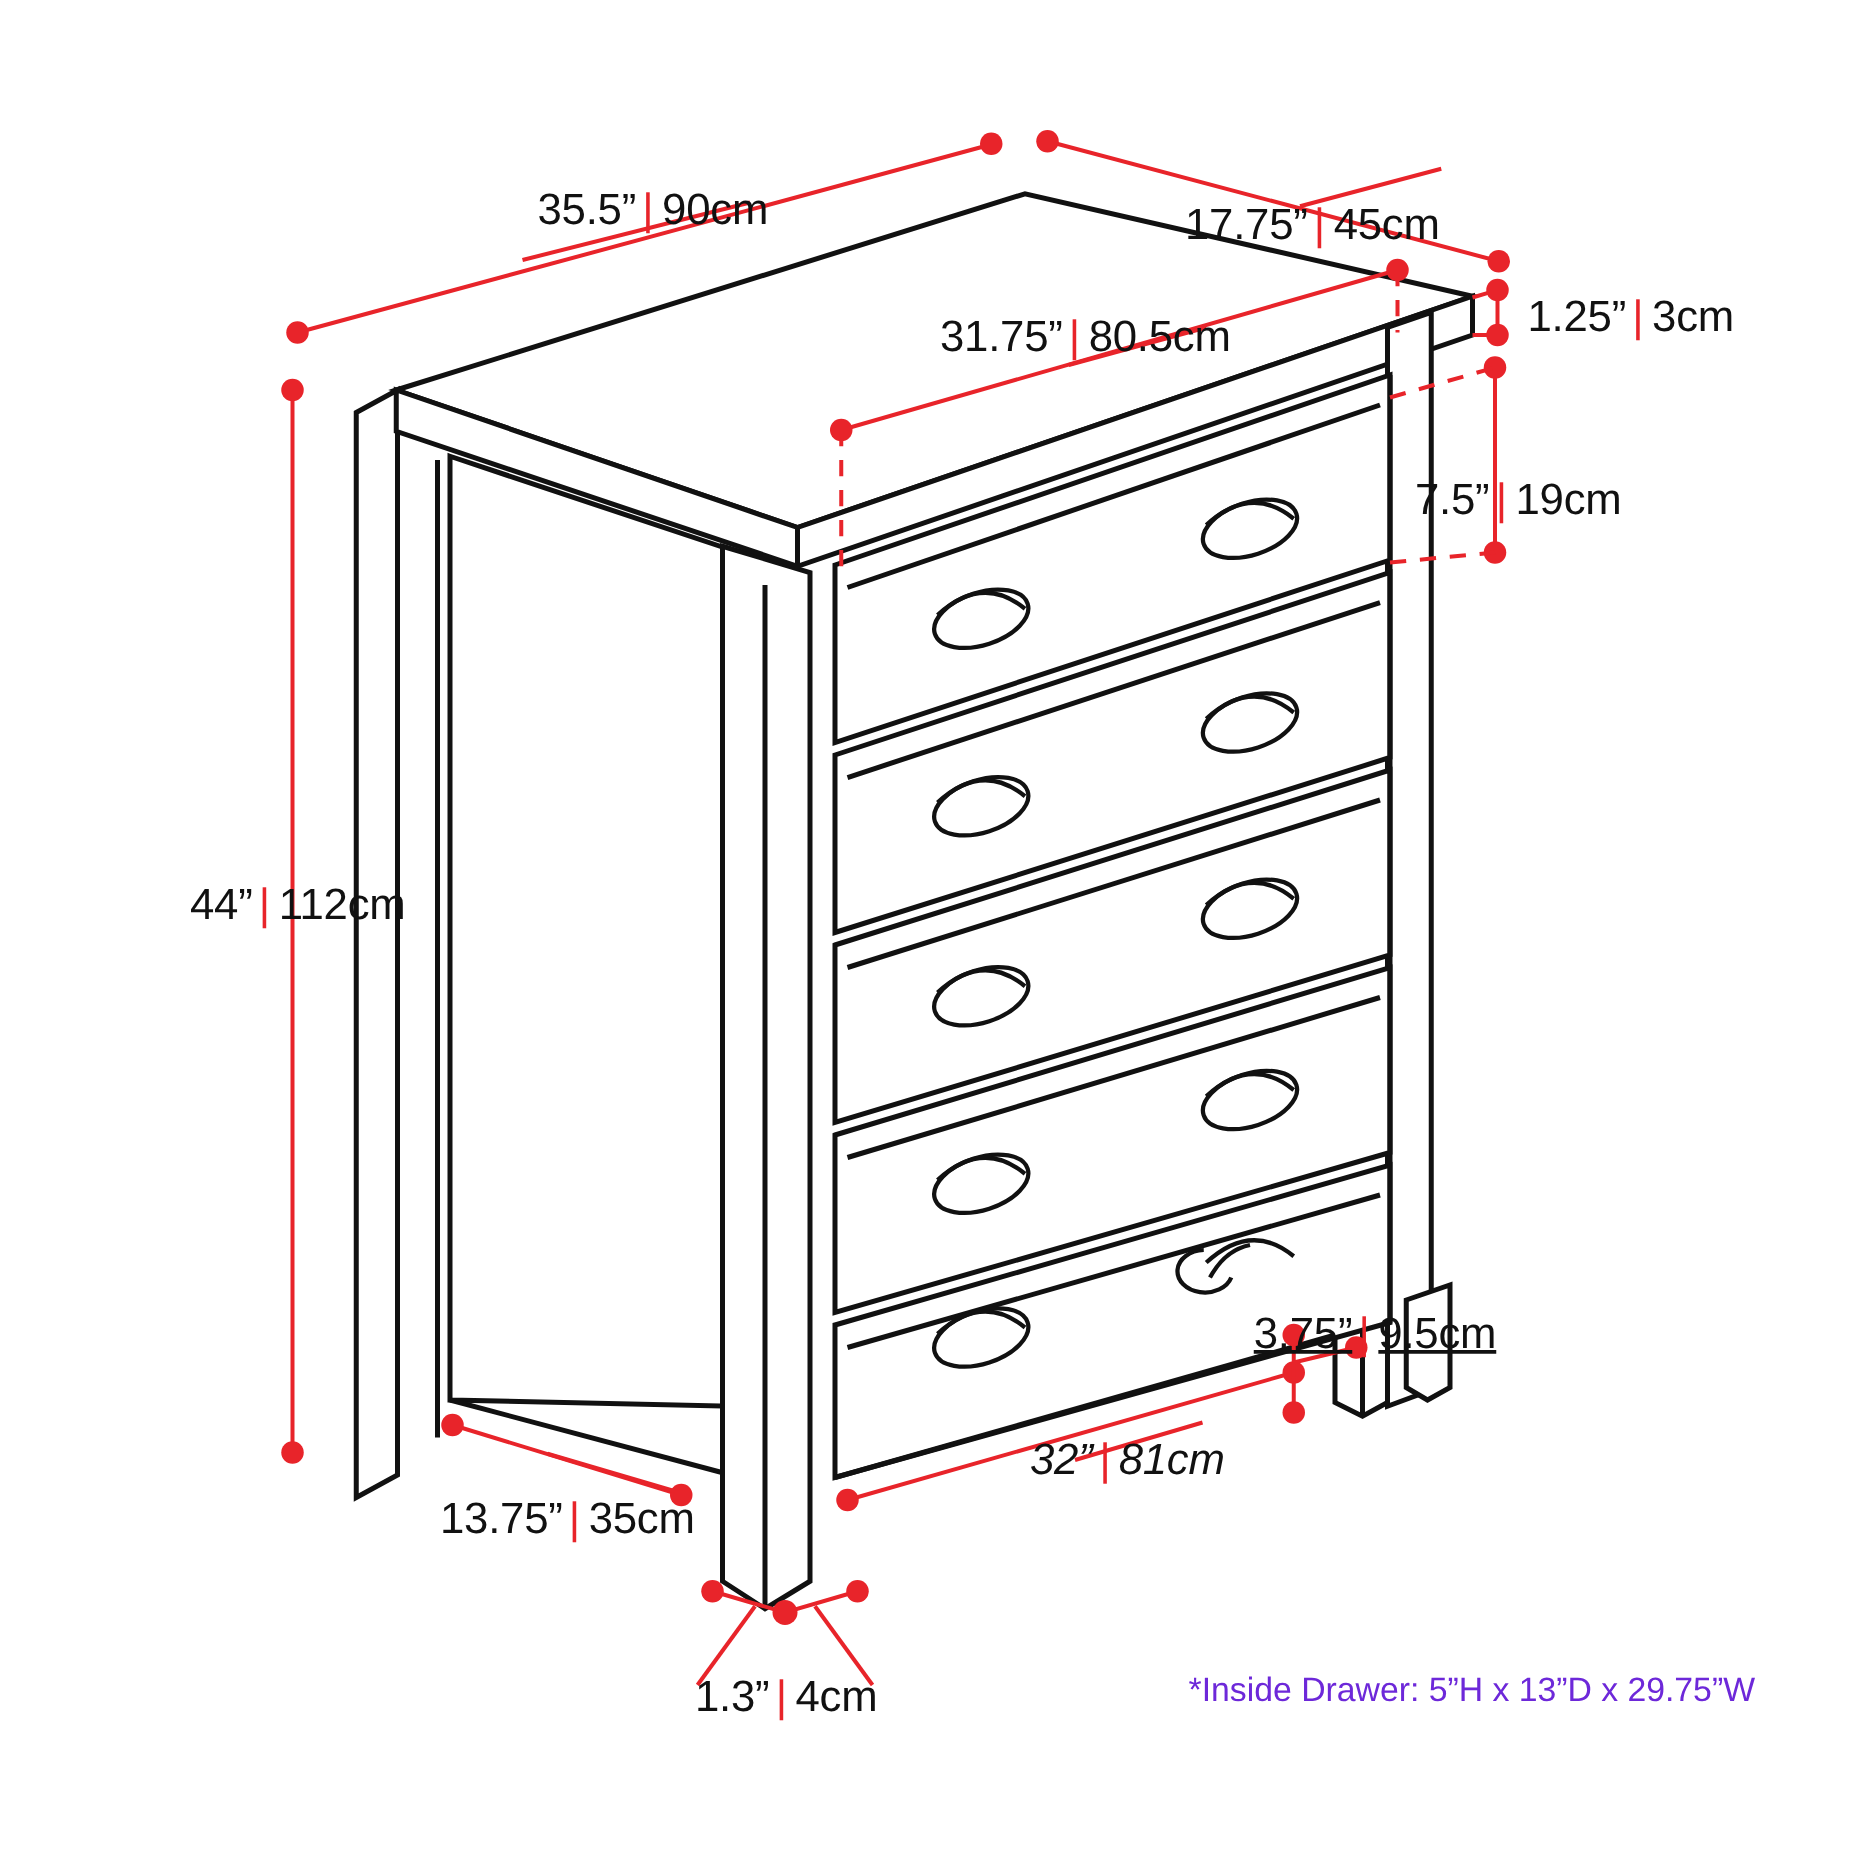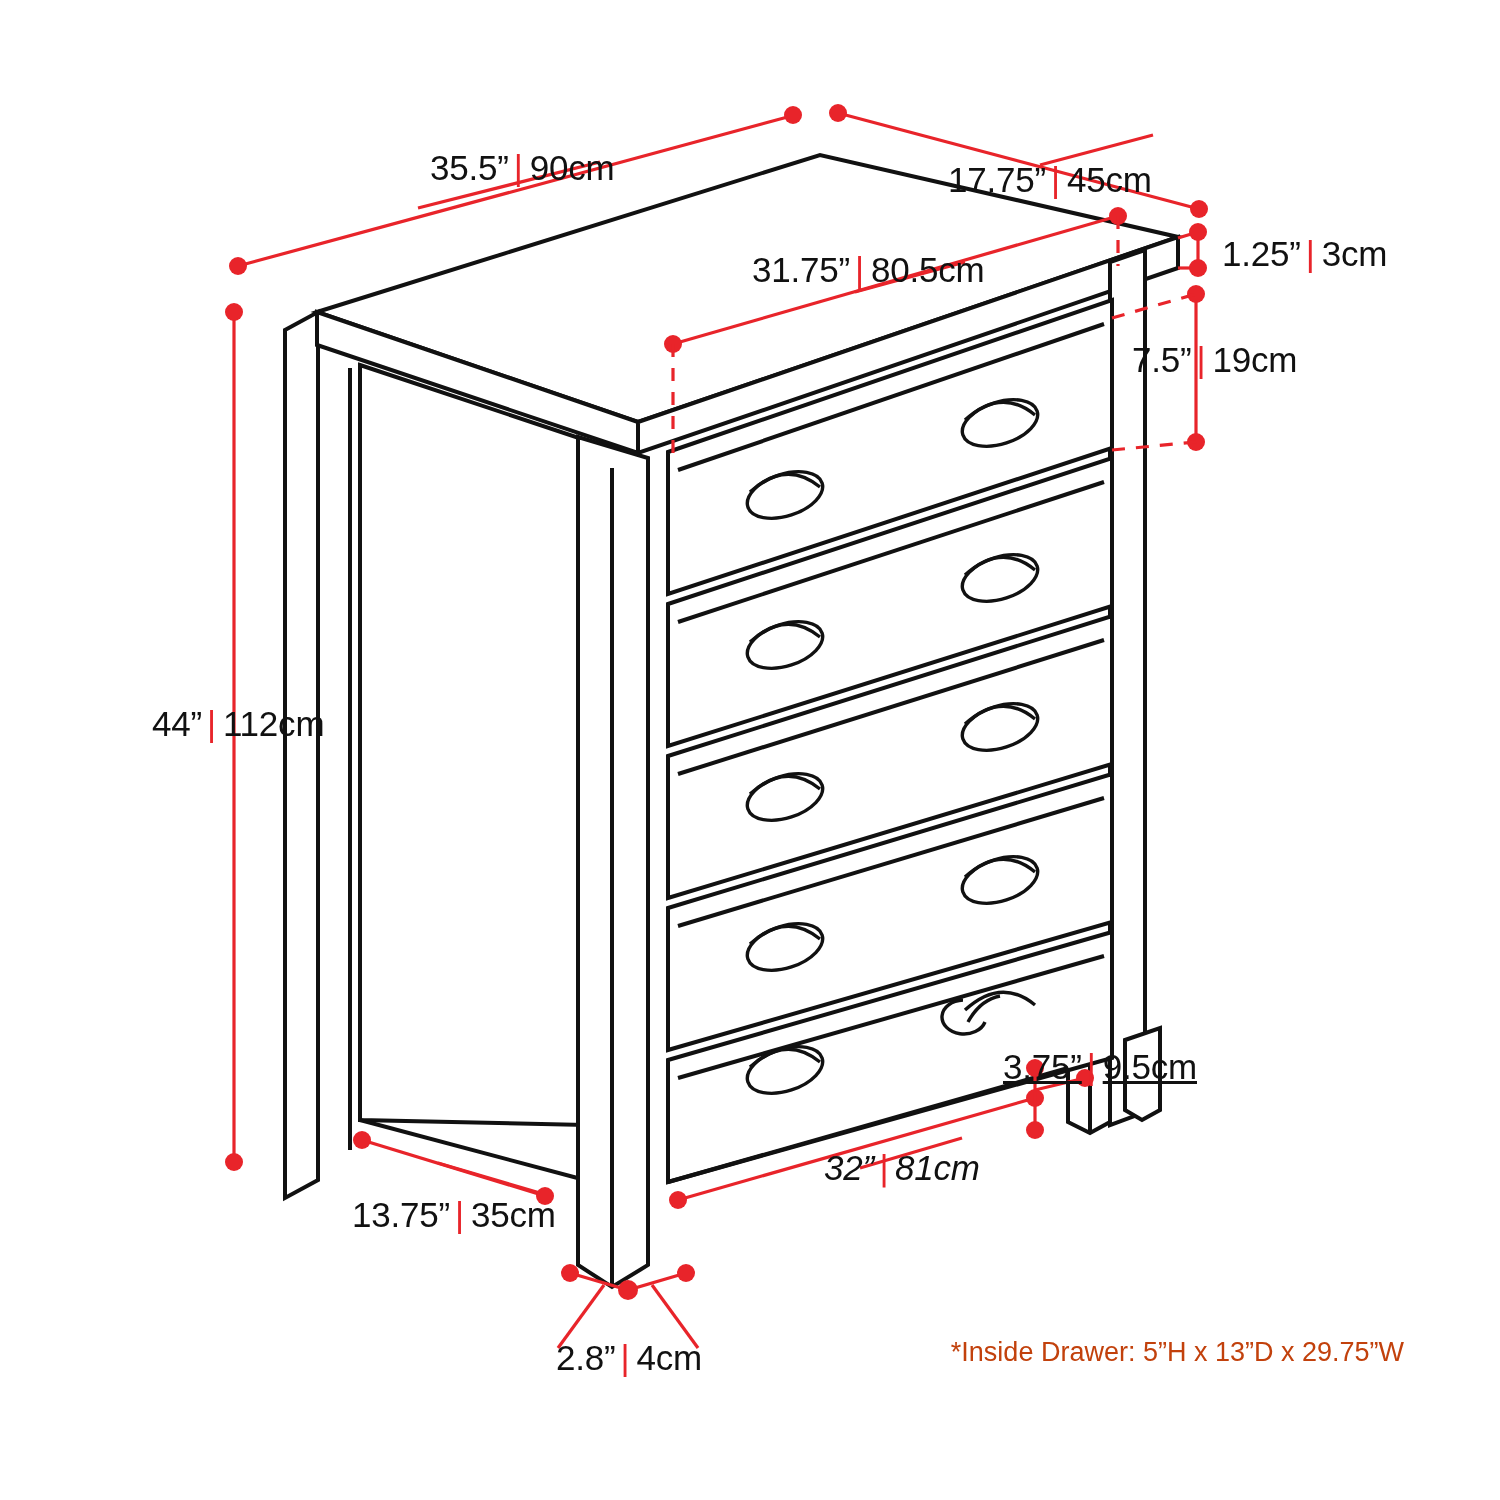--- a/index.html
+++ b/index.html
@@ -76,21 +76,21 @@
   .dim-label .sep {
     color: #e8242a;
     font-weight: 300;
     padding: 0 7px 0 5px;
     display: inline-block;
   }
   .note {
     position: absolute;
     font-family: "Liberation Sans", sans-serif;
     font-size: 27px;
-    color: #c2410c;
+    color: #6d28d9;
     text-align: right;
     line-height: 1.38;
     white-space: nowrap;
   }
 </style>
 </head>
 <body>
 
 <div id="stage">
 
@@ -290,41 +290,41 @@
   </div>
 
   <div class="dim-label" style="left:752px; top:250px;text-align:center;">
     <span>31.75”</span><span class="sep">|</span><span>80.5cm</span>
   </div>
 
   <div class="dim-label" style="left:1222px; top:234px;">
     <span>1.25”</span><span class="sep">|</span><span>3cm</span>
   </div>
 
-  <div class="dim-label" style="left:1132px; top:340px;text-align:right;">
+  <div class="dim-label" style="left:1132px; top:380px;text-align:right;">
     <span>7.5”</span><span class="sep">|</span><span>19cm</span>
   </div>
 
   <div class="dim-label" style="left:152px; top:704px;">
     <span>44”</span><span class="sep">|</span><span>112cm</span>
   </div>
 
   <div class="dim-label" style="left:1003px; top:1047px;text-decoration:underline;">
     <span>3.75”</span><span class="sep">|</span><span>9.5cm</span>
   </div>
 
   <div class="dim-label" style="left:352px; top:1177px;margin-top:18px;">
     <span>13.75”</span><span class="sep">|</span><span>35cm</span>
   </div>
 
   <div class="dim-label" style="left:824px; top:1148px;font-style:italic;">
     <span>32”</span><span class="sep">|</span><span>81cm</span>
   </div>
 
   <div class="dim-label" style="left:556px; top:1338px;">
-    <span>2.8”</span><span class="sep">|</span><span>4cm</span>
+    <span>1.3”</span><span class="sep">|</span><span>4cm</span>
   </div>
 
   <div class="note" style="right:96px; top:1334px;">
     <div>*Inside Drawer: 5”H x 13”D x 29.75”W</div>
   </div>
 
 </div>
 
 </body></html>

